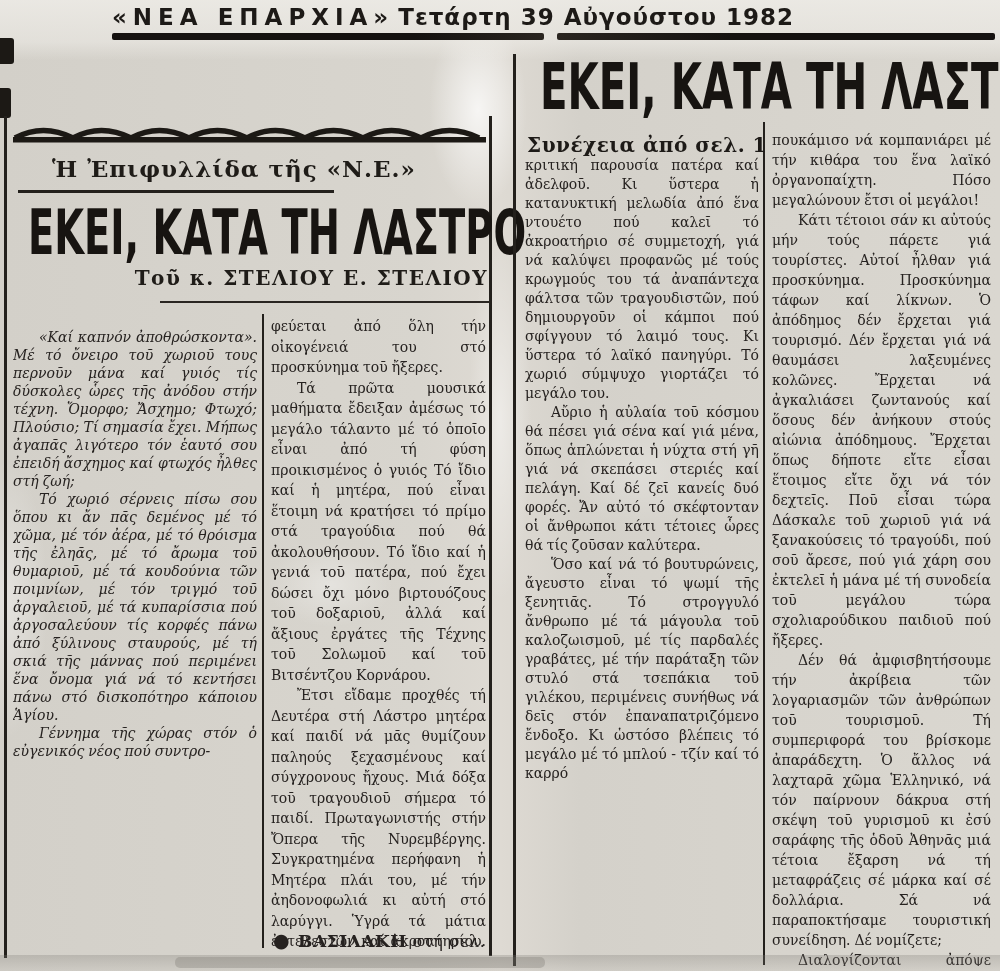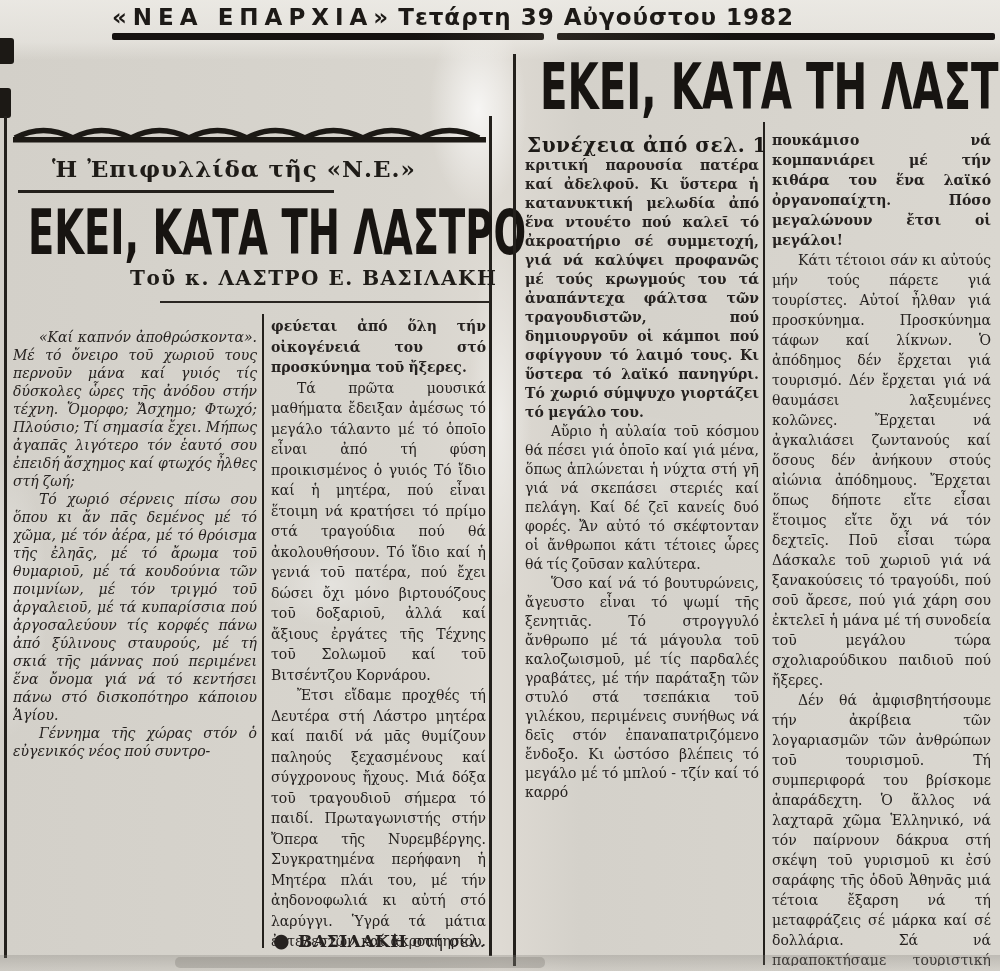--- a/index.html
+++ b/index.html
@@ -65,21 +65,21 @@
   .byline {
     position:absolute; left:130px; top:266px; width:358px;
     text-align:right; font-weight:bold; font-size:20px; letter-spacing:1.5px; color:#1f1c18;
     white-space:nowrap;
   }
   .byline-underline { position:absolute; left:160px; top:301px; width:330px; height:2px; background:#2a2622; }
 
   
   .col { position:absolute; overflow:hidden; font-size:14px; }
   .col p { text-align:justify; text-indent:26px; word-spacing:-0.5px; }
-  .col p.no-indent { text-indent:0;font-weight:bold; }
+  .col p.no-indent { text-indent:0; }
   .lb-col1 { left:13px;  top:328px; width:244px; height:636px; line-height:18px;font-style:italic; }
   .lb-col2 { left:271px; top:316px; width:215px; height:636px; line-height:20.5px; }
   .rb-col1 { left:525px; top:156px; width:234px; height:812px; line-height:19px; }
   .rb-col2 { left:772px; top:130px; width:219px; height:836px; line-height:20px; }
 
   .continuation {
     position:absolute; bottom:0; left:0; right:0;
     font-size:17px; font-weight:bold; letter-spacing:0.5px; white-space:nowrap;
   }
   .continuation .bullet { font-size:19px; margin:0 8px 0 2px; }
@@ -127,21 +127,21 @@
       <path d="M2 16 q 28 -15 58 0 q 28 -15 58 0 q 28 -15 58 0 q 28 -15 58 0 q 28 -15 58 0 q 28 -15 58 0 q 28 -15 58 0 q 28 -15 58 0" stroke="#1c1915" stroke-width="5.5" fill="none"></path>
     </svg>
 
     <div class="kicker">Ἡ Ἐπιφυλλίδα τῆς «Ν.Ε.»</div>
     <div class="kicker-underline"></div>
 
     <h1 class="headline headline-front">
       <span class="condensed">ΕΚΕΙ, ΚΑΤΑ ΤΗ ΛΑΣΤΡΟ</span>
     </h1>
 
-    <div class="byline">Τοῦ κ. ΛΑΣΤΡΟ Ε. ΒΑΣΙΛΑΚΗ</div>
+    <div class="byline">Τοῦ κ. ΣΤΕΛΙΟΥ Ε. ΣΤΕΛΙΟΥ</div>
     <div class="byline-underline"></div>
 
     <div class="col lb-col1">
       <p>«Καί καπνόν ἀποθρώσκοντα». Μέ τό ὄνειρο τοῦ χωριοῦ τους περνοῦν μάνα καί γυιός τίς δύσκολες ὧρες τῆς ἀνόδου στήν τέχνη. Ὄμορφο; Ἄσχημο; Φτωχό; Πλούσιο; Τί σημασία ἔχει. Μήπως ἀγαπᾶς λιγότερο τόν ἑαυτό σου ἐπειδή ἄσχημος καί φτωχός ἦλθες στή ζωή;</p>
       <p>Τό χωριό σέρνεις πίσω σου ὅπου κι ἄν πᾶς δεμένος μέ τό χῶμα, μέ τόν ἀέρα, μέ τό θρόισμα τῆς ἐληᾶς, μέ τό ἄρωμα τοῦ θυμαριοῦ, μέ τά κουδούνια τῶν ποιμνίων, μέ τόν τριγμό τοῦ ἀργαλειοῦ, μέ τά κυπαρίσσια πού ἀργοσαλεύουν τίς κορφές πάνω ἀπό ξύλινους σταυρούς, μέ τή σκιά τῆς μάννας πού περιμένει ἕνα ὄνομα γιά νά τό κεντήσει πάνω στό δισκοπότηρο κάποιου Ἁγίου.</p>
       <p>Γέννημα τῆς χώρας στόν ὁ εὐγενικός νέος πού συντρο-</p>
     </div>
 
     <div class="col lb-col2" style="position:absolute;">
       <p class="no-indent">φεύεται ἀπό ὅλη τήν οἰκογένειά του στό προσκύνημα τοῦ ἤξερες.</p>
@@ -158,21 +158,21 @@
     <div class="vrule rb-col-divider"></div>
 
     <h1 class="headline headline-cont">
       <span class="condensed">ΕΚΕΙ, ΚΑΤΑ ΤΗ ΛΑΣΤΡΟ</span>
     </h1>
 
     <div class="lead-in">Συνέχεια ἀπό σελ. 1</div>
 
     <div class="col rb-col1">
       <p class="no-indent">κριτική παρουσία πατέρα καί ἀδελφοῦ. Κι ὕστερα ἡ κατανυκτική μελωδία ἀπό ἕνα ντουέτο πού καλεῖ τό ἀκροατήριο σέ συμμετοχή, γιά νά καλύψει προφανῶς μέ τούς κρωγμούς του τά ἀναπάντεχα φάλτσα τῶν τραγουδιστῶν, πού δημιουργοῦν οἱ κάμποι πού σφίγγουν τό λαιμό τους. Κι ὕστερα τό λαϊκό πανηγύρι. Τό χωριό σύμψυχο γιορτάζει τό μεγάλο του.</p>
-      <p>Αὔριο ἡ αὐλαία τοῦ κόσμου θά πέσει γιά ὁποῖο καί γιά μένα, ὅπως ἁπλώνεται ἡ νύχτα στή γῆ γιά νά σκεπάσει στεριές καί πελάγη. Καί δέ ζεῖ κανείς δυό φορές. Ἄν αὐτό τό σκέφτονταν οἱ ἄνθρωποι κάτι τέτοιες ὧρες θά τίς ζοῦσαν καλύτερα.</p>
+      <p>Αὔριο ἡ αὐλαία τοῦ κόσμου θά πέσει γιά σένα καί γιά μένα, ὅπως ἁπλώνεται ἡ νύχτα στή γῆ γιά νά σκεπάσει στεριές καί πελάγη. Καί δέ ζεῖ κανείς δυό φορές. Ἄν αὐτό τό σκέφτονταν οἱ ἄνθρωποι κάτι τέτοιες ὧρες θά τίς ζοῦσαν καλύτερα.</p>
       <p>Ὅσο καί νά τό βουτυρώνεις, ἄγευστο εἶναι τό ψωμί τῆς ξενητιᾶς. Τό στρογγυλό ἄνθρωπο μέ τά μάγουλα τοῦ καλοζωισμοῦ, μέ τίς παρδαλές γραβάτες, μέ τήν παράταξη τῶν στυλό στά τσεπάκια τοῦ γιλέκου, περιμένεις συνήθως νά δεῖς στόν ἐπαναπατριζόμενο ἔνδοξο. Κι ὡστόσο βλέπεις τό μεγάλο μέ τό μπλού - τζίν καί τό καρρό</p>
     </div>
 
     <div class="col rb-col2">
       <p class="no-indent">πουκάμισο νά κομπανιάρει μέ τήν κιθάρα του ἕνα λαϊκό ὀργανοπαίχτη. Πόσο μεγαλώνουν ἔτσι οἱ μεγάλοι!</p>
       <p>Κάτι τέτοιοι σάν κι αὐτούς μήν τούς πάρετε γιά τουρίστες. Αὐτοί ἦλθαν γιά προσκύνημα. Προσκύνημα τάφων καί λίκνων. Ὁ ἀπόδημος δέν ἔρχεται γιά τουρισμό. Δέν ἔρχεται γιά νά θαυμάσει λαξευμένες κολῶνες. Ἔρχεται νά ἀγκαλιάσει ζωντανούς καί ὅσους δέν ἀνήκουν στούς αἰώνια ἀπόδημους. Ἔρχεται ὅπως δήποτε εἴτε εἶσαι ἕτοιμος εἴτε ὄχι νά τόν δεχτεῖς. Ποῦ εἶσαι τώρα Δάσκαλε τοῦ χωριοῦ γιά νά ξανακούσεις τό τραγούδι, πού σοῦ ἄρεσε, πού γιά χάρη σου ἐκτελεῖ ἡ μάνα μέ τή συνοδεία τοῦ μεγάλου τώρα σχολιαρούδικου παιδιοῦ πού ἤξερες.</p>
       <p>Δέν θά ἀμφισβητήσουμε τήν ἀκρίβεια τῶν λογαριασμῶν τῶν ἀνθρώπων τοῦ τουρισμοῦ. Τή συμπεριφορά του βρίσκομε ἀπαράδεχτη. Ὁ ἄλλος νά λαχταρᾶ χῶμα Ἑλληνικό, νά τόν παίρνουν δάκρυα στή σκέψη τοῦ γυρισμοῦ κι ἐσύ σαράφης τῆς ὁδοῦ Ἀθηνᾶς μιά τέτοια ἔξαρση νά τή μεταφράζεις σέ μάρκα καί σέ δολλάρια. Σά νά παραποκτήσαμε τουριστική συνείδηση. Δέ νομίζετε;</p>
       <p>Διαλογίζονται ἀπόψε πολλοί ἀπό τούς ἀκροατές, ὅσοι βέβαια διατηροῦν ἀκόμη τήν κακή ἕξη τῶν λογισμῶν.</p>
 
     </div>

